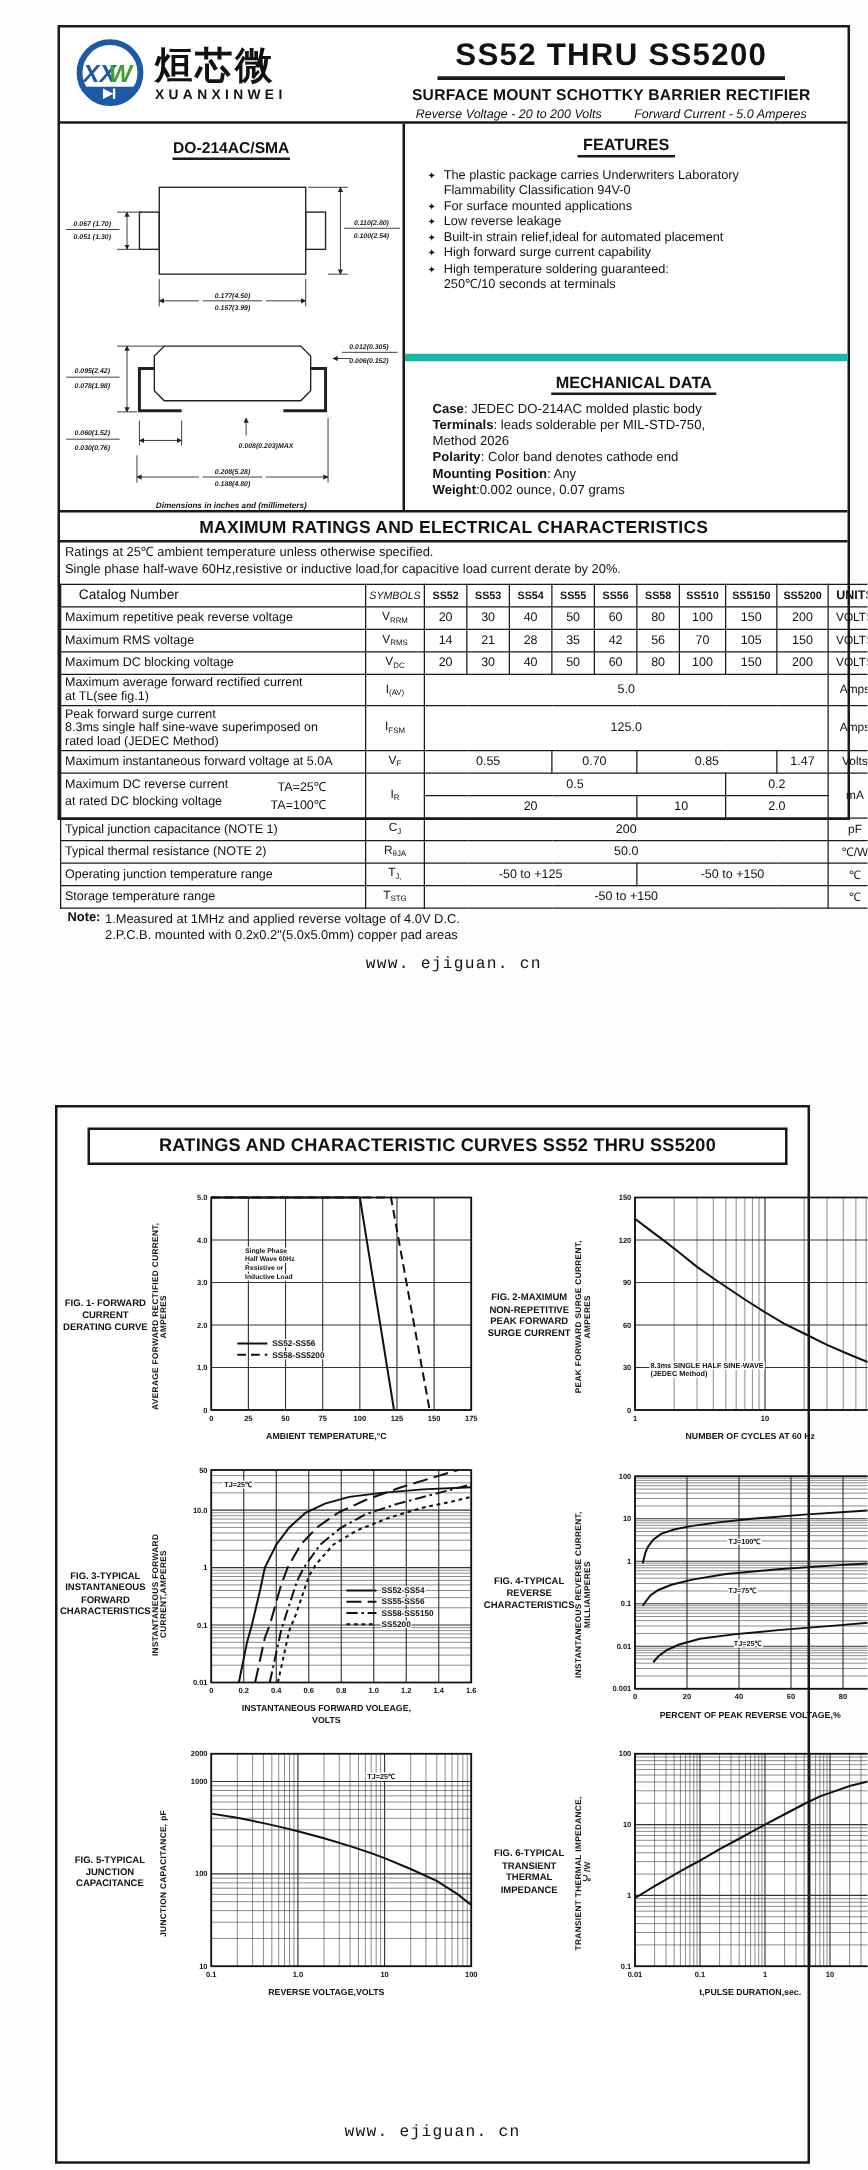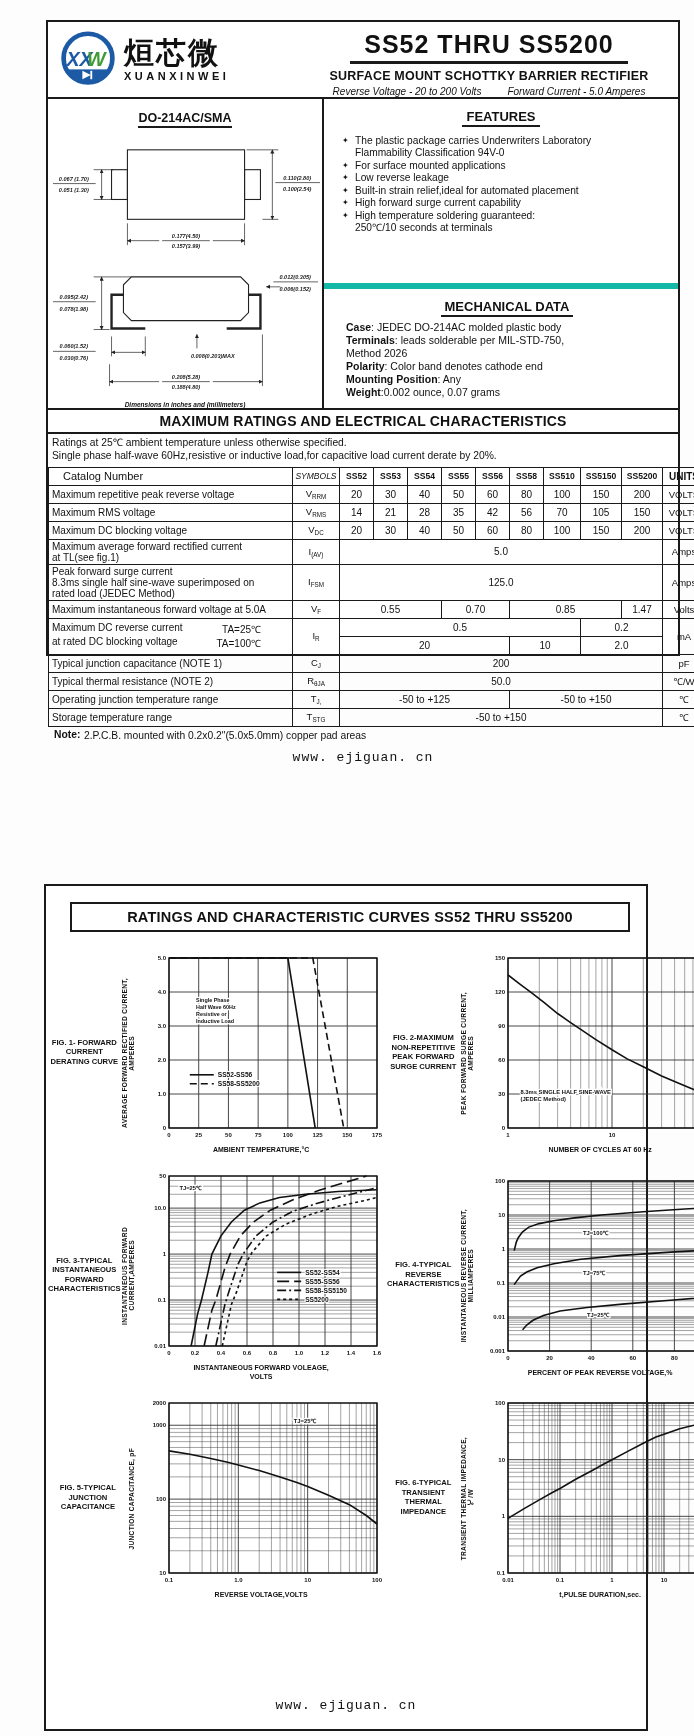--- a/index.html
+++ b/index.html
@@ -390,20 +390,21 @@
           </td>
           <td class="symtd"><span class="m">T</span><span class="s">STG</span></td>
           <td class="val" colspan="9">-50 to +150</td>
           <td class="units">℃</td>
         </tr>
       </tbody>
     </table>
 
   <div class="notes-box">
     <span class="notes-label">Note:</span>
+    <div class="nl">1.Measured at 1MHz and applied reverse voltage of 4.0V D.C.</div>
     <div class="nl">2.P.C.B. mounted with 0.2x0.2"(5.0x5.0mm) copper pad areas</div>
   </div>
   <div class="footer">www. ejiguan. cn</div>
 </div>
 
 <div class="page" id="page2">
   <div class="p2-titlebox">RATINGS AND CHARACTERISTIC CURVES SS52 THRU SS5200</div>
   <div id="figures">
       <div class="fig">
         <div class="fig-title">

